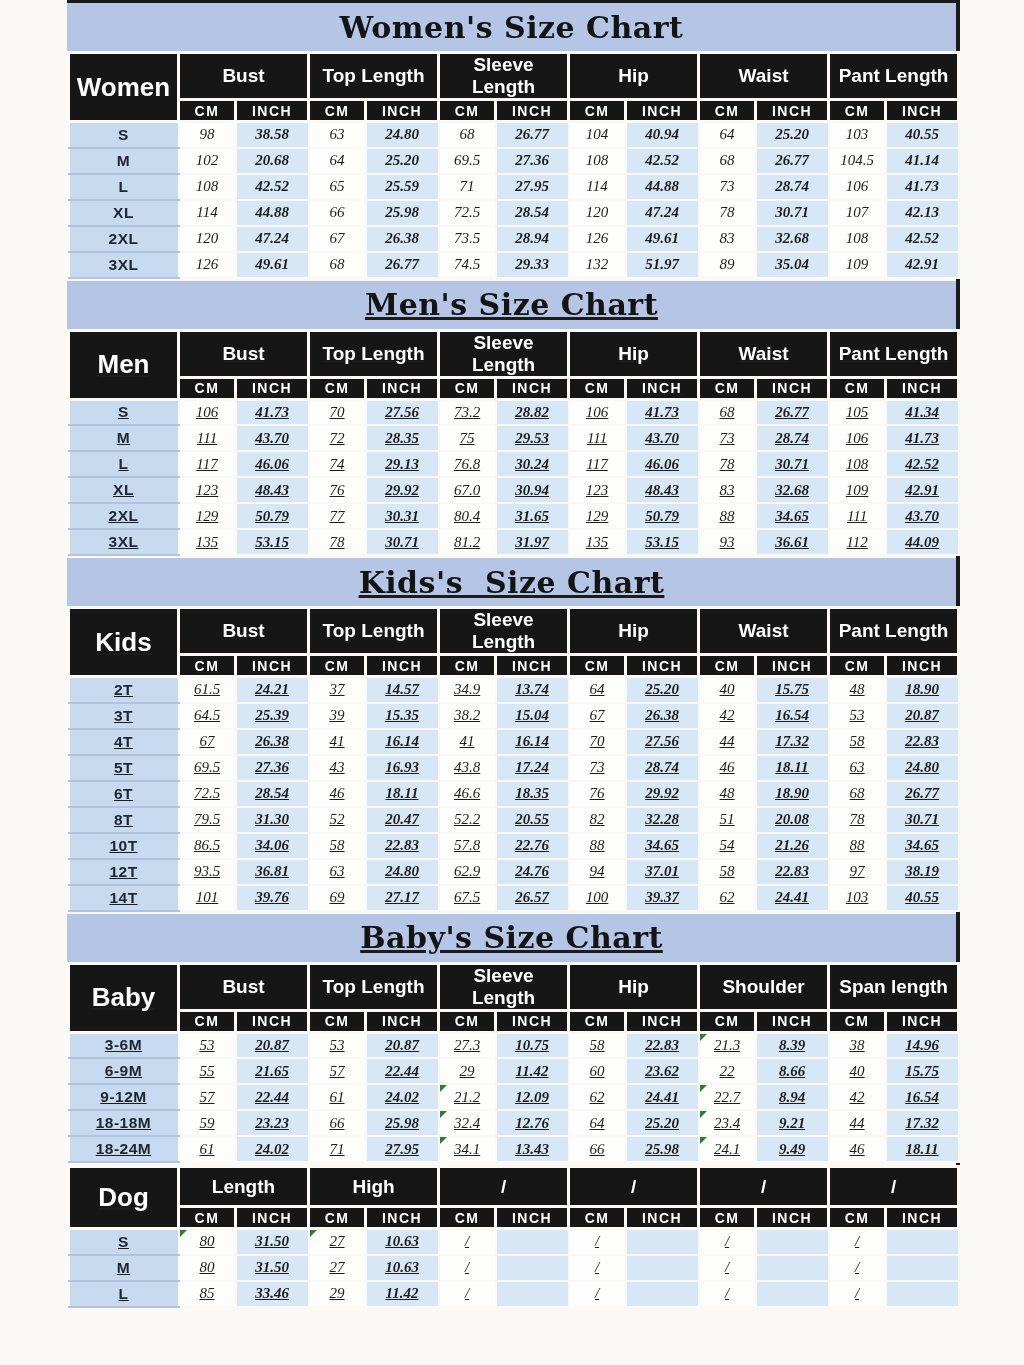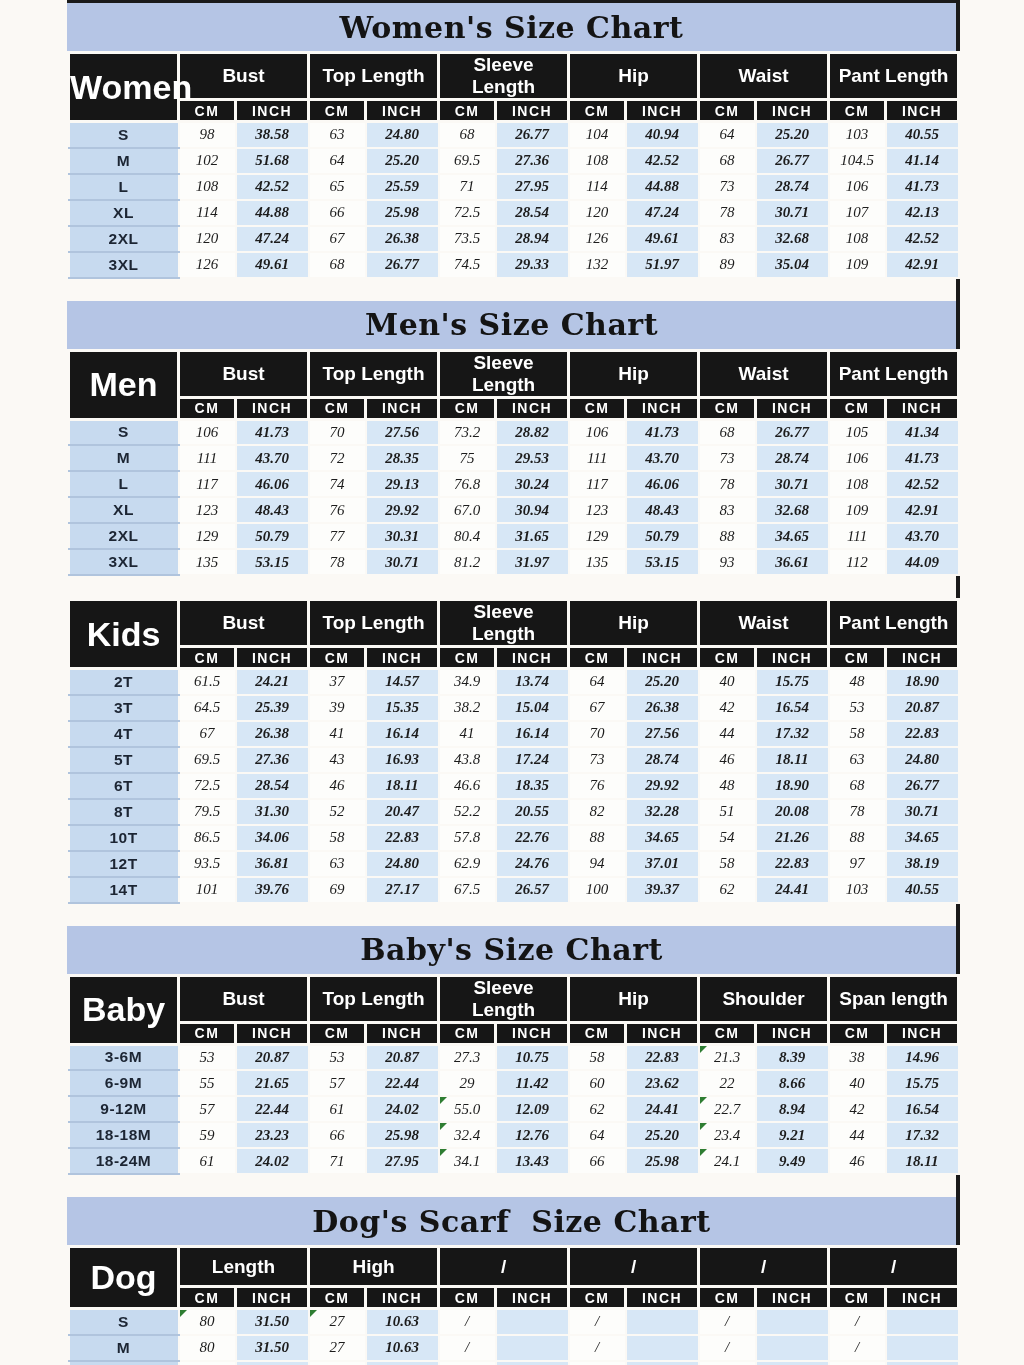--- a/index.html
+++ b/index.html
@@ -8,36 +8,36 @@
     --flag-green:#2e7d32;
   }
   *{box-sizing:border-box;margin:0;padding:0;}
   html,body{width:1024px;height:1365px;overflow:hidden;background:var(--page);}
   body{font-family:"Liberation Sans",sans-serif;color:var(--text);}
   .doc{
     width:893px;margin-left:67px;
     border-top:3px solid #1a1a1a;
     border-right:4px solid #1a1a1a;
   }
-  section.chart + section.chart{margin-top:22px;}
+  section.chart + section.chart{margin-top:2px;text-decoration:underline;}
   .band{
     height:48px;background:var(--title-band);
     display:flex;align-items:center;justify-content:center;
   }
   .band-title{
     font-family:"DejaVu Serif",serif;font-weight:bold;font-size:30px;color:#141414;
     letter-spacing:0.5px;white-space:pre;
   }
   table{width:100%;border-collapse:collapse;table-layout:fixed;}
   col.col-label{width:110px;}
   col.col-cm{width:57px;}
   col.col-inch{width:73px;}
   th.corner{
     background:var(--header);color:var(--header-text);
-    font-size:34px;font-weight:bold;border:3px solid var(--page);
+    font-size:26px;font-weight:bold;border:3px solid var(--page);
   }
   th.group{
     height:40px;background:var(--header);color:var(--header-text);
     font-size:19px;font-weight:bold;border:3px solid var(--page);
   }
   th.unit{
     height:22px;background:var(--header);color:var(--header-text);
     font-size:14px;font-weight:bold;letter-spacing:1.5px;border:3px solid var(--page);
   }
   tbody tr{height:26px;}
@@ -120,21 +120,21 @@
               <td class="cm">104</td>
               <td class="inch">40.94</td>
               <td class="cm">64</td>
               <td class="inch">25.20</td>
               <td class="cm">103</td>
               <td class="inch">40.55</td>
             </tr>
             <tr>
               <th class="rowlabel">M</th>
               <td class="cm">102</td>
-              <td class="inch">51.68</td>
+              <td class="inch">20.68</td>
               <td class="cm">64</td>
               <td class="inch">25.20</td>
               <td class="cm">69.5</td>
               <td class="inch">27.36</td>
               <td class="cm">108</td>
               <td class="inch">42.52</td>
               <td class="cm">68</td>
               <td class="inch">26.77</td>
               <td class="cm">104.5</td>
               <td class="inch">41.14</td>
@@ -337,20 +337,23 @@
               <td class="cm">93</td>
               <td class="inch">36.61</td>
               <td class="cm">112</td>
               <td class="inch">44.09</td>
             </tr>
           </tbody>
     </table>
   </section>
 
   <section class="chart">
+    <div class="band">
+      <span class="band-title">Kids's  Size Chart</span>
+    </div>
     <table>
           <colgroup>
             <col class="col-label">
             <col class="col-cm">
             <col class="col-inch">
             <col class="col-cm">
             <col class="col-inch">
             <col class="col-cm">
             <col class="col-inch">
             <col class="col-cm">
@@ -600,21 +603,21 @@
               <td class="inch">8.66</td>
               <td class="cm">40</td>
               <td class="inch">15.75</td>
             </tr>
             <tr>
               <th class="rowlabel">9-12M</th>
               <td class="cm">57</td>
               <td class="inch">22.44</td>
               <td class="cm">61</td>
               <td class="inch">24.02</td>
-              <td class="cm flag">55.0</td>
+              <td class="cm flag">21.2</td>
               <td class="inch">12.09</td>
               <td class="cm">62</td>
               <td class="inch">24.41</td>
               <td class="cm flag">22.7</td>
               <td class="inch">8.94</td>
               <td class="cm">42</td>
               <td class="inch">16.54</td>
             </tr>
             <tr>
               <th class="rowlabel">18-18M</th>
@@ -644,23 +647,20 @@
               <td class="cm flag">24.1</td>
               <td class="inch">9.49</td>
               <td class="cm">46</td>
               <td class="inch">18.11</td>
             </tr>
           </tbody>
     </table>
   </section>
 
   <section class="chart">
-    <div class="band">
-      <span class="band-title">Dog's Scarf  Size Chart</span>
-    </div>
     <table>
           <colgroup>
             <col class="col-label">
             <col class="col-cm">
             <col class="col-inch">
             <col class="col-cm">
             <col class="col-inch">
             <col class="col-cm">
             <col class="col-inch">
             <col class="col-cm">

